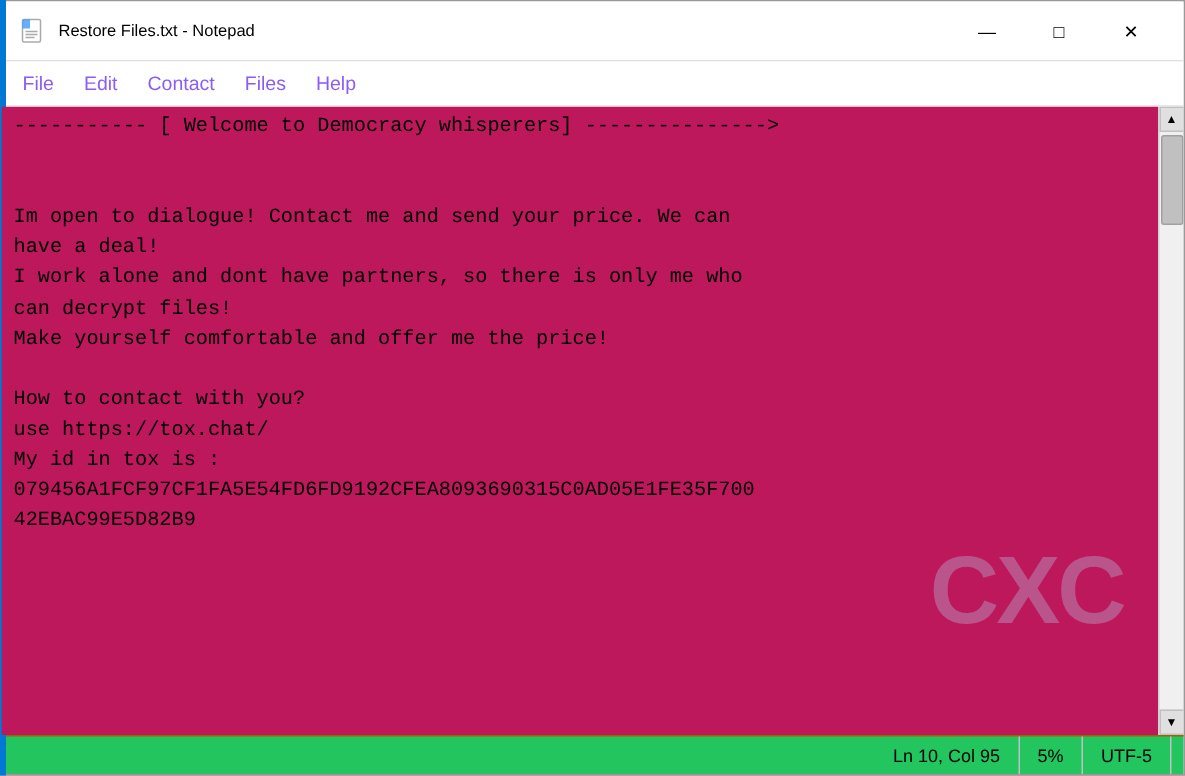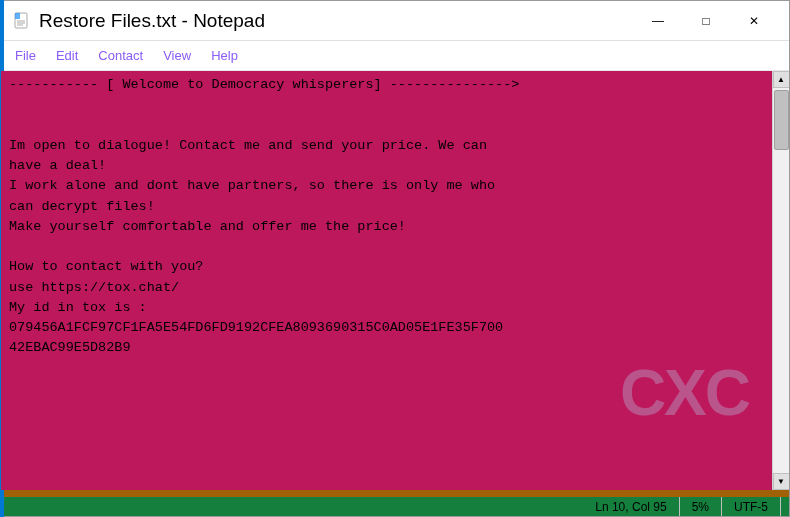--- a/index.html
+++ b/index.html
@@ -39,21 +39,21 @@
 
     .title-bar-icon {
       width: 18px;
       height: 18px;
       margin-right: 8px;
       flex-shrink: 0;
     }
 
     .title-bar-text {
       flex: 1;
-      font-size: 19px;
+      font-size: 11px;
       color: #000;
       font-weight: 400;
     }
 
     .title-bar-controls {
       display: flex;
       gap: 2px;
     }
 
     .title-bar-btn {
@@ -141,22 +141,22 @@
       background: #c0c0c0;
       border: 1px solid #a0a0a0;
       border-radius: 2px;
       margin-top: 2px;
       cursor: pointer;
     }
 
     
     .status-bar {
       height: 26px;
-      background: #15803d;
-      border-top: 7px solid #a16207;
+      background: #22c55e;
+      border-top: 1px solid #a16207;
       display: flex;
       align-items: center;
       padding: 0 8px;
       font-size: 12px;
       color: #000;
     }
 
     .status-section {
       padding: 0 12px;
       border-right: 1px solid #c0c0c0;
@@ -218,21 +218,21 @@
       <button class="title-bar-btn">—</button>
       <button class="title-bar-btn">□</button>
       <button class="title-bar-btn close">✕</button>
     </div>
   </div>
 
   <div class="menu-bar">
     <span class="menu-item">File</span>
     <span class="menu-item">Edit</span>
     <span class="menu-item">Contact</span>
-    <span class="menu-item">View</span>
+    <span class="menu-item">Files</span>
     <span class="menu-item">Help</span>
   </div>
 
   <div class="text-area-container">
     <div class="watermark">CXC</div>
     <textarea class="text-content" spellcheck="false" style="">----------- [ Welcome to Democracy whisperers] ---------------&gt;
 
 
 Im open to dialogue! Contact me and send your price. We can
 have a deal!

